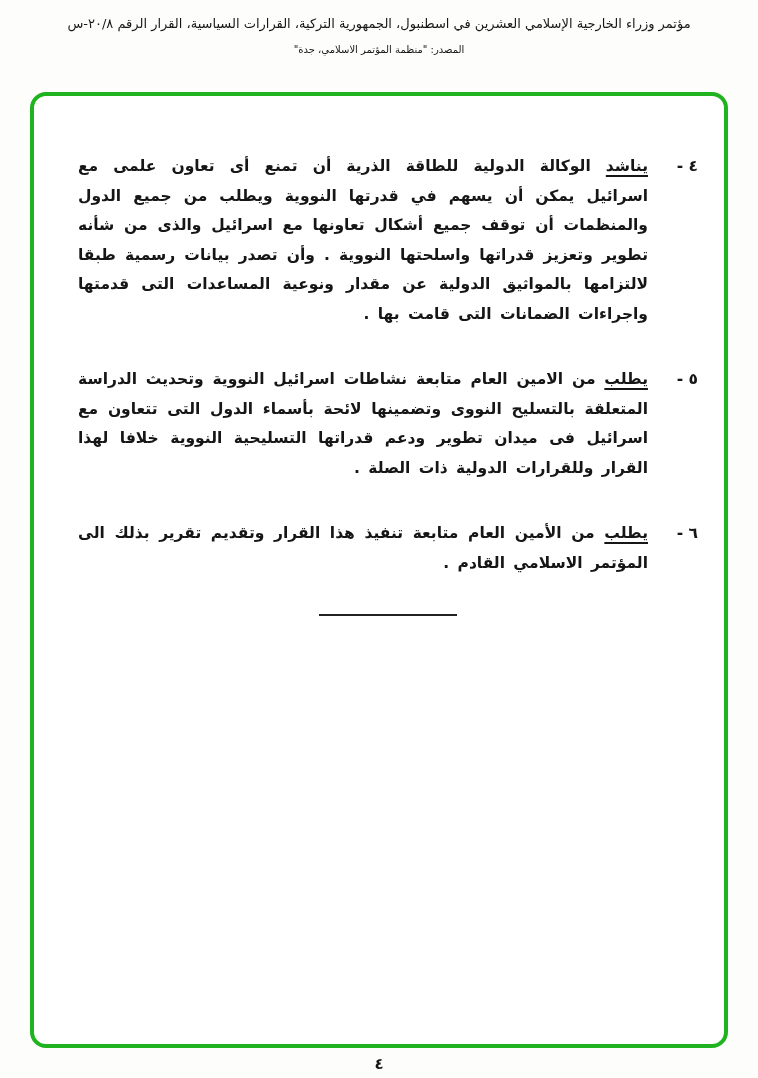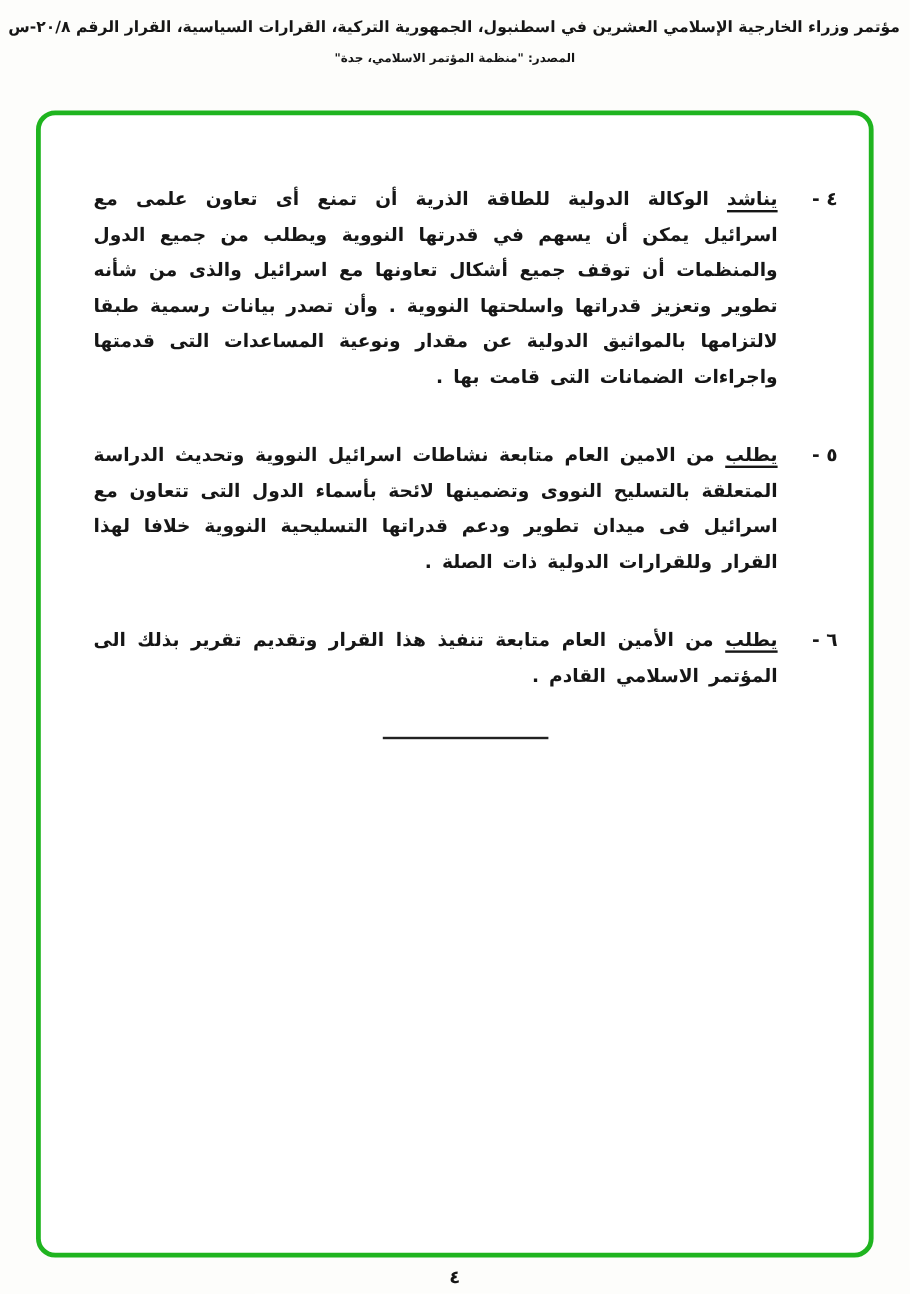--- a/index.html
+++ b/index.html
@@ -14,21 +14,21 @@
     font-family: "DejaVu Sans", sans-serif;
     color: #161616;
     overflow: hidden;
   }
   .doc-header {
     position: absolute;
     top: 14px;
     left: 0;
     width: 758px;
     text-align: center;
-    font-weight: bold;
+    font-weight: normal;
     direction: rtl;
   }
   .doc-header-title {
     font-size: 13px;
     line-height: 1.5;
     padding: 0 8px;
     white-space: nowrap;
   }
   .doc-header-source {
     font-size: 10px;

